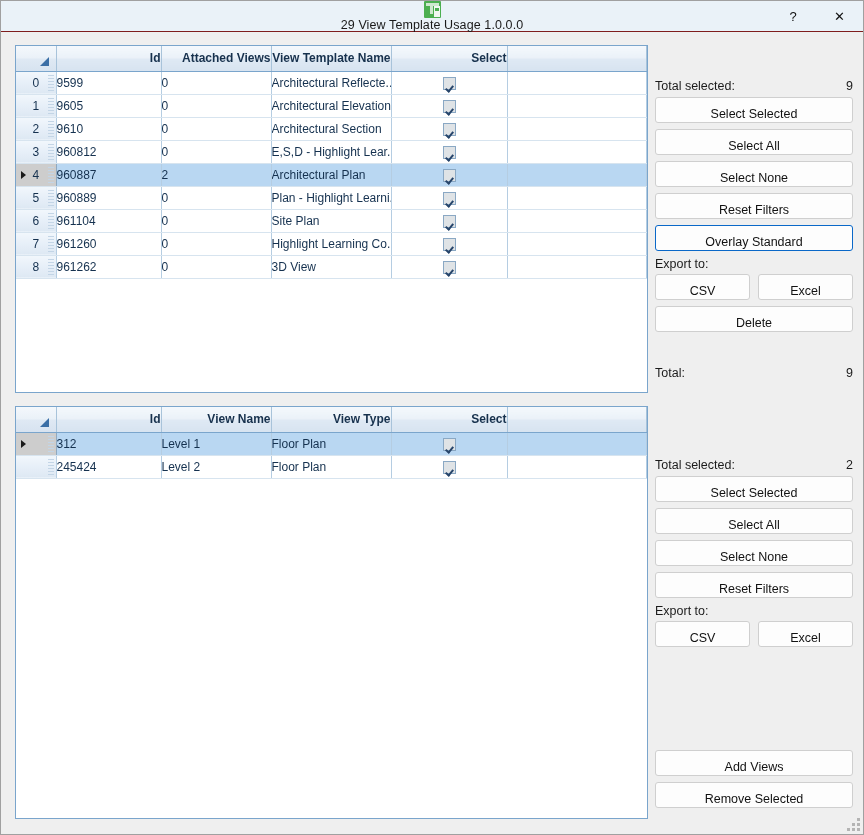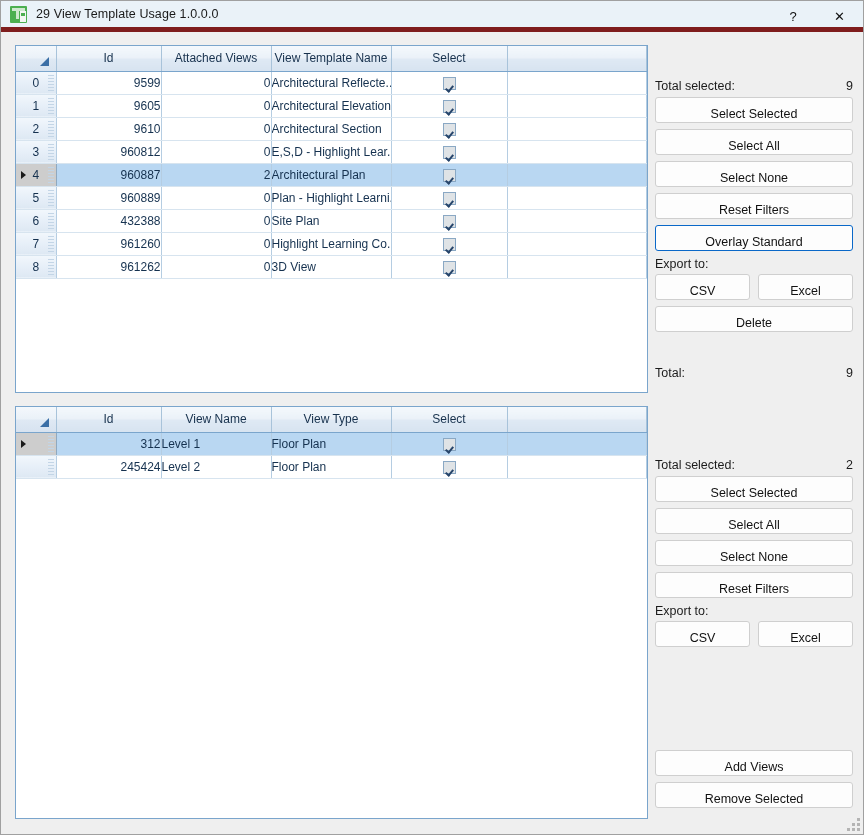--- a/index.html
+++ b/index.html
@@ -16,22 +16,23 @@
     background: #efefef;
     border: 1px solid #a0a0a0;
     display: flex; flex-direction: column;
   }
 
   
   #titlebar {
     height: 31px; min-height: 31px;
     background: #eaf2f8;
     display: flex; align-items: center;
-    border-bottom: 5px solid #7f1d1d;
+    border-bottom: 1px solid #7f1d1d;
     position: relative;
+    flex-direction: column;
   }
   #app-icon {
     width: 17px; height: 17px;
     margin-left: 9px; margin-right: 9px;
     position: relative; flex: none;
     background: #4caf50;
     border-radius: 1px;
     overflow: hidden;
   }
   #app-icon .bar-top {
@@ -87,23 +88,23 @@
     padding: 0; height: 23px;
     border-right: 1px solid #b5cde2;
     border-bottom: 1px solid #d7e4ef;
     overflow: hidden; white-space: nowrap;
   }
   table.g thead th {
     background: linear-gradient(to bottom,#f4f8fc 0%,#eaf1f8 48%,#dfe9f4 52%,#d7e3f0 100%);
     border-bottom: 1px solid #7aa5cc;
     border-right: 1px solid #a8c3da;
     height: 25px;
-    font-weight: normal;
+    font-weight: bold;
     color: #17314d;
-    text-align: center;
+    text-align: right;
   }
   th.rowhdr-h, td.rowhdr {
     width: 40px; min-width: 40px;
     background: linear-gradient(to bottom,#f2f7fc 0%,#e7eff8 50%,#dde8f3 100%);
     border-right: 1px solid #9bb8d2;
     text-align: center;
     position: relative;
     color: #2a4d73;
   }
   th.rowhdr-h { }
@@ -119,21 +120,21 @@
     border-top: 4px solid transparent;
     border-bottom: 4px solid transparent;
     border-left: 5px solid #1a1a1a;
   }
   td.rowhdr .grip {
     position: absolute; right: 2px; top: 3px; bottom: 3px; width: 6px;
     background-image: repeating-linear-gradient(to bottom,#c3d5e6 0 1px,transparent 1px 3px);
   }
   tr.selected td { background: #b9d7f2; }
   tr.selected td.rowhdr { background: #cdcdcd; border-right: 1px solid #8fa9c0; }
-  td.num  { text-align: right; }
+  td.num  { text-align: left; }
   td.txt  { text-align: left; padding-left: 4px; }
   td.chk  { text-align: center; }
   td.filler { border-right: none; }
   th.filler-h { border-right: none; background: linear-gradient(to bottom,#e3ecf6 0%,#d2e0ef 100%); }
 
   .cb {
     display: inline-block; width: 13px; height: 13px;
     border: 1px solid #8aa8c4; background: #dfe3e6;
     position: relative; vertical-align: middle;
   }
@@ -262,21 +263,21 @@
             <tr>
               <td class="rowhdr"><span>5</span><span class="grip"></span></td>
               <td class="num">960889</td>
               <td class="num">0</td>
               <td class="txt">Plan - Highlight Learni...</td>
               <td class="chk"><span class="cb"></span></td>
               <td class="filler"></td>
             </tr>
             <tr>
               <td class="rowhdr"><span>6</span><span class="grip"></span></td>
-              <td class="num">432388</td>
+              <td class="num">961104</td>
               <td class="num">0</td>
               <td class="txt">Site Plan</td>
               <td class="chk"><span class="cb"></span></td>
               <td class="filler"></td>
             </tr>
             <tr>
               <td class="rowhdr"><span>7</span><span class="grip"></span></td>
               <td class="num">961260</td>
               <td class="num">0</td>
               <td class="txt">Highlight Learning Co...</td>

